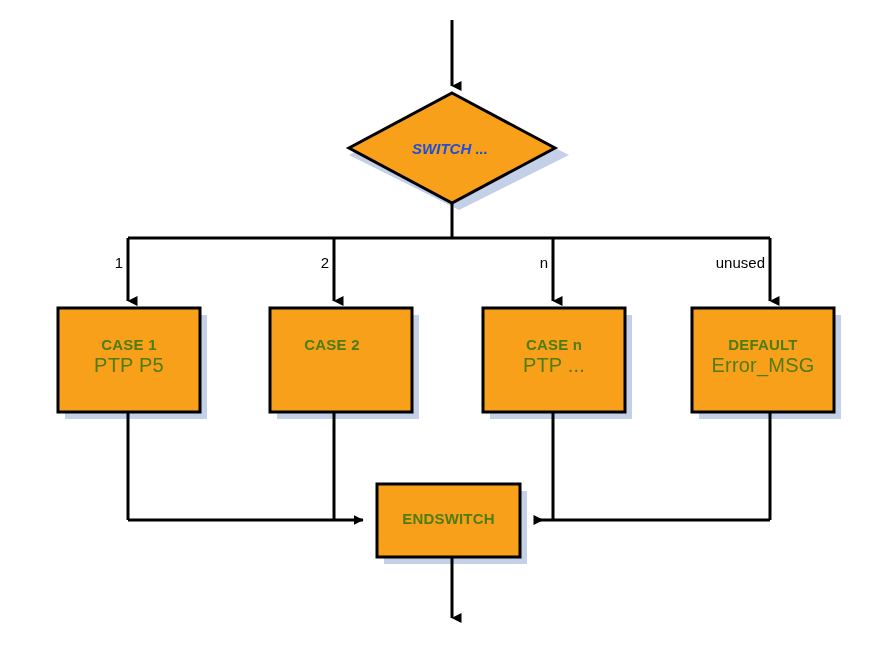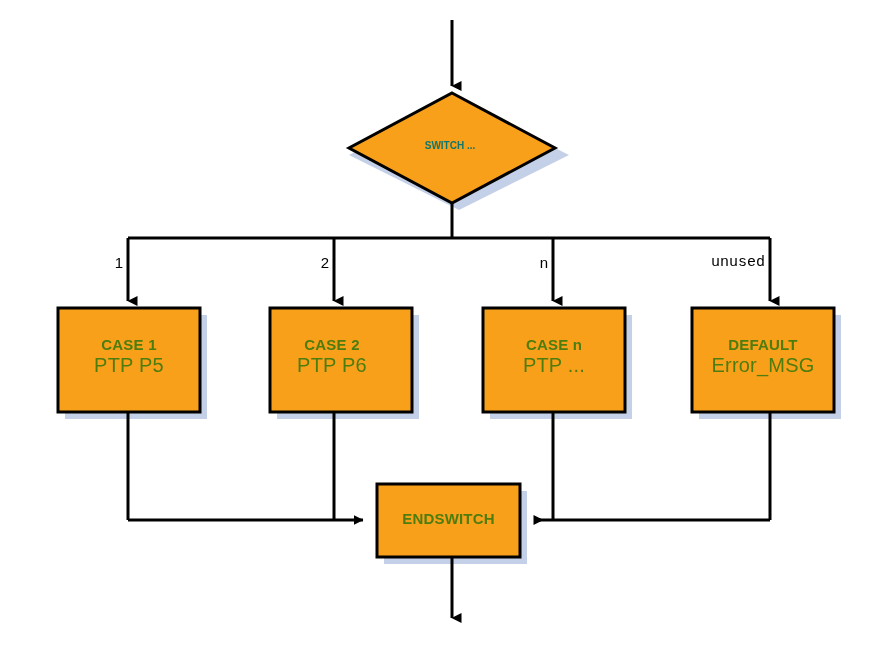--- a/index.html
+++ b/index.html
@@ -41,23 +41,24 @@
   .node-sub {
     font-weight: normal;
     font-size: 20px;
     letter-spacing: 0.2px;
     white-space: nowrap;
   }
   .diamond-label {
     position: absolute;
     text-align: center;
     font-weight: bold;
-    font-size: 10px;
-    color: #0f766e;
+    font-size: 15px;
+    color: #1d4ed8;
     white-space: nowrap;
+    font-style: italic;
   }
   .edge-label {
     position: absolute;
     font-size: 15px;
     font-weight: normal;
     color: #000000;
     white-space: nowrap;
     text-align: right;
   }
 </style>
@@ -124,35 +125,34 @@
 
   <div class="diamond-label" style="left:345px; top:140px; width:210px;">SWITCH ...</div>
 
   <div class="node-label" style="left:58px; top:337px; width:142px;">
     <div class="node-title">CASE 1</div>
     <div class="node-sub">PTP P5</div>
   </div>
 
   <div class="node-label" style="left:261px; top:337px; width:142px;">
     <div class="node-title">CASE 2</div>
-    <div class="node-sub">PTP P6</div>
   </div>
 
   <div class="node-label" style="left:692px; top:337px; width:142px;">
     <div class="node-title">DEFAULT</div>
     <div class="node-sub">Error_MSG</div>
   </div>
 
   <div class="node-label" style="left:483px; top:337px; width:142px;">
     <div class="node-title">CASE n</div>
     <div class="node-sub">PTP ...</div>
   </div>
 
   <div class="node-label" style="left:377px; top:511px; width:143px;">
     <div class="node-title">ENDSWITCH</div>
   </div>
 
   <div class="edge-label" style="left:68px; top:254px; width:55px;">1</div>
   <div class="edge-label" style="left:274px; top:254px; width:55px;">2</div>
   <div class="edge-label" style="left:493px; top:254px; width:55px;">n</div>
-  <div class="edge-label" style="left:665px; top:254px; width:100px;font-family:Liberation Mono, monospace;">unused</div>
+  <div class="edge-label" style="left:665px; top:254px; width:100px;">unused</div>
 
 </div>
 
 </body></html>

